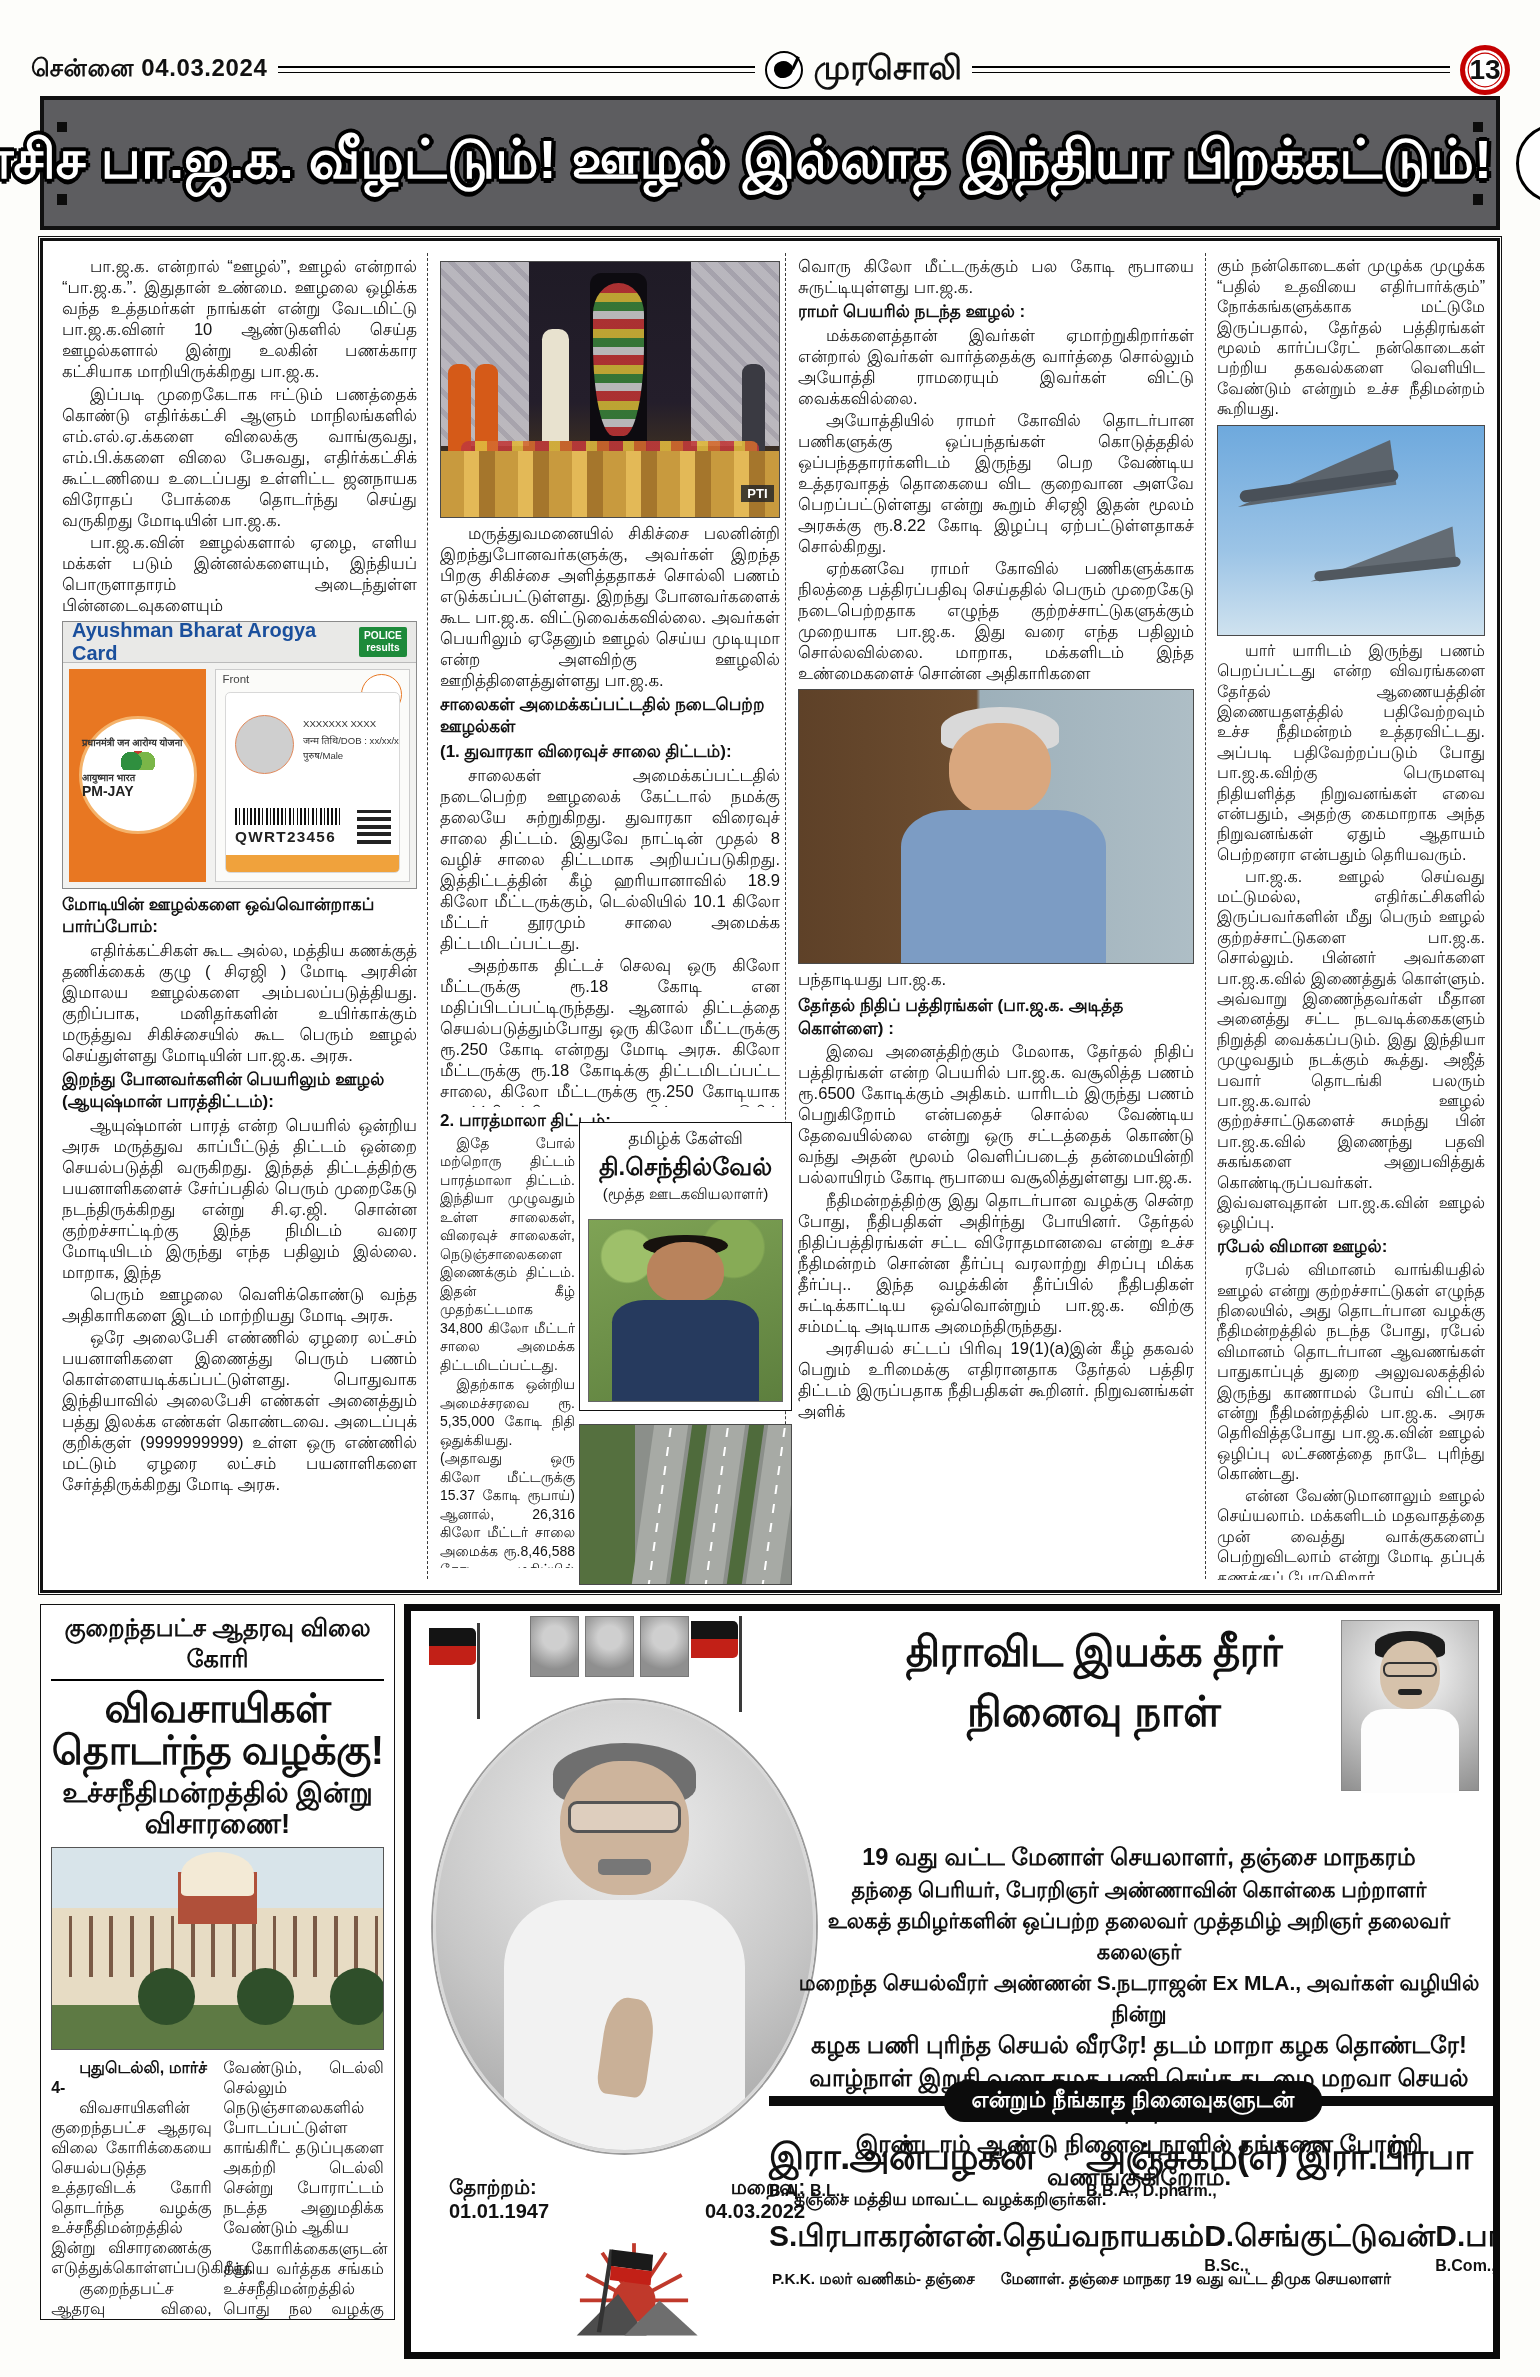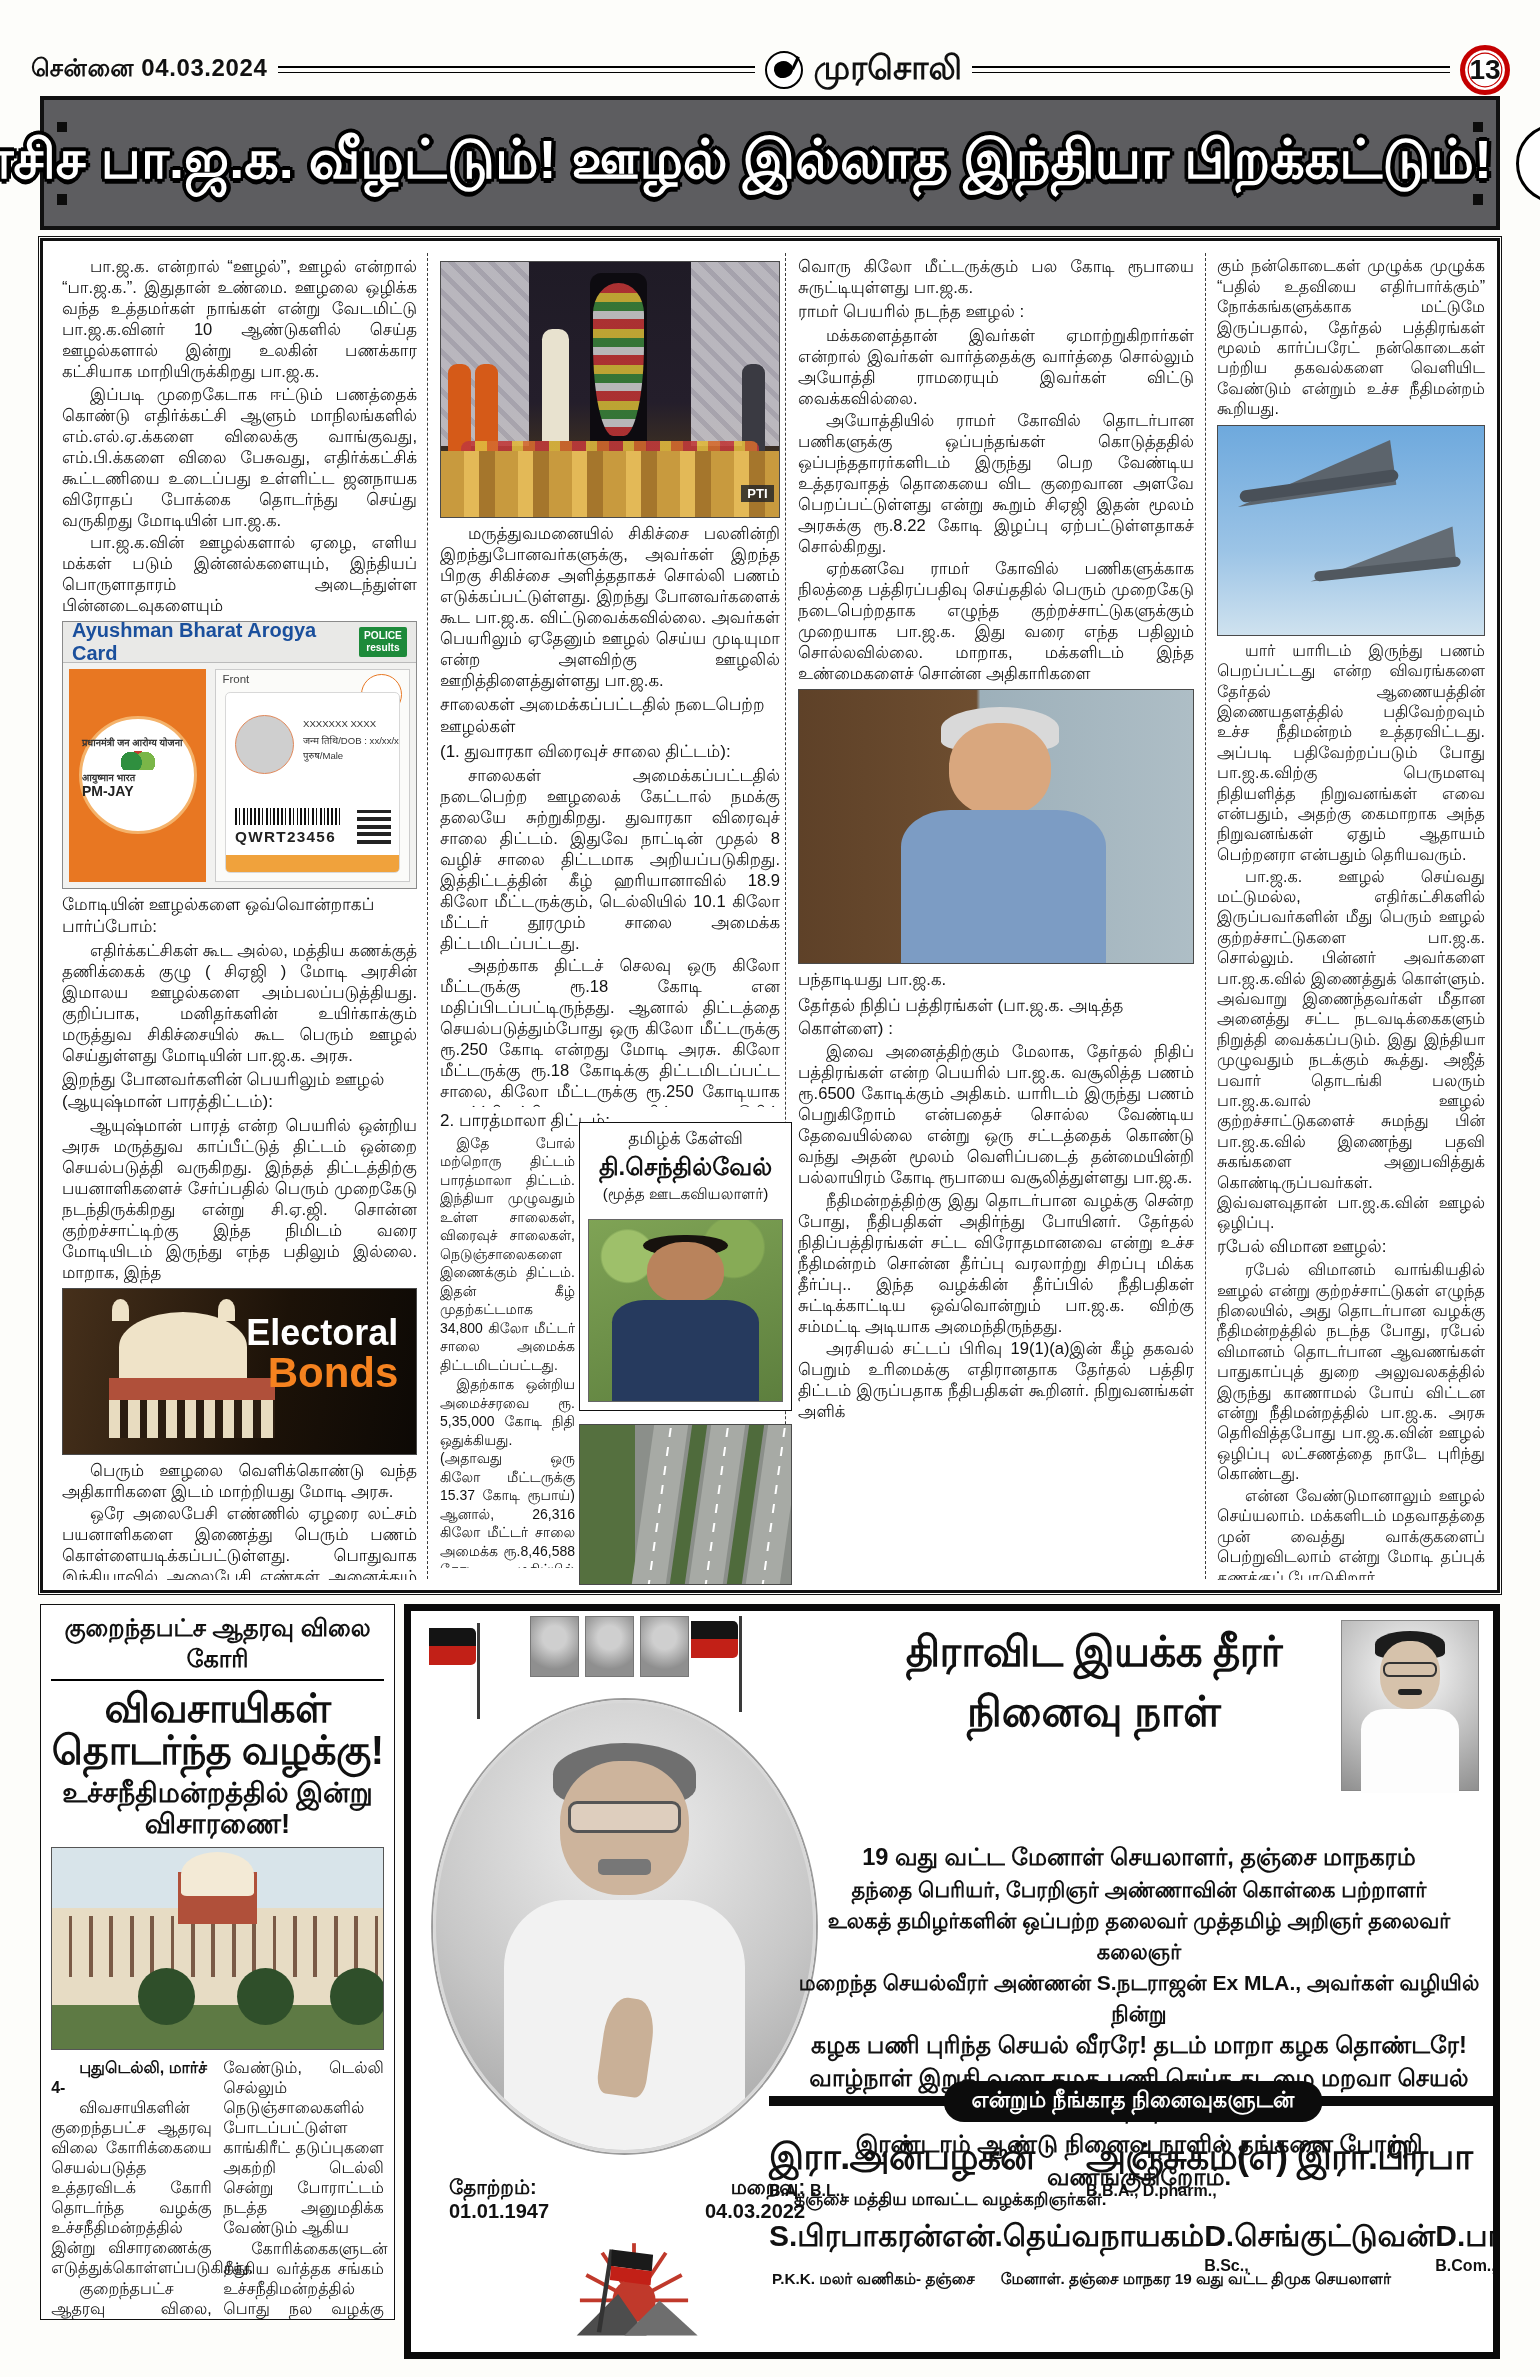--- a/index.html
+++ b/index.html
@@ -27,21 +27,21 @@
   .banner-num{width:79px;height:79px;border-radius:50%;background:#fff;border:3.8px solid #000;color:#000;
     font-size:54px;font-weight:bold;display:flex;align-items:center;justify-content:center;flex:0 0 auto;}
   .bsq{position:absolute;width:10.2px;height:10.2px;background:#0c0c0c;}
 
   
   .article{position:absolute;left:40px;top:238px;width:1460px;height:1355px;background:#fff;
            border:3.2px solid #111;outline:1.3px solid #111;outline-offset:1.9px;overflow:hidden;}
   .vsep{position:absolute;top:11.5px;bottom:11.5px;border-left:1.9px dashed #3a3a3a;z-index:0;}
   .col{position:absolute;top:15.3px;overflow:hidden;}
   .p{font-size:16.6px;line-height:21px;text-align:justify;text-indent:28px;margin:0 0 1.3px 0;}
-  .h{font-size:17px;line-height:22.4px;font-weight:normal;margin:2.6px 0 1.3px 0;}
+  .h{font-size:17px;line-height:22.4px;font-weight:bold;margin:2.6px 0 1.3px 0;}
   .cap{font-size:16.6px;line-height:22px;margin:1.3px 0 3.8px 0;}
   .small-p{font-size:14px;line-height:18.5px;text-align:justify;text-indent:16.6px;margin:0 0 1.3px 0;}
   .c4 .p{font-size:16px;line-height:20.4px;}
   .ph{position:relative;border:1.3px solid #4a4a4a;overflow:hidden;margin:5.1px 0;background:#777;}
 
   
   .temple{height:257px;background:linear-gradient(180deg,#1f1b26 0%,#241e2b 55%,#3c2f22 75%,#6b5328 100%);}
   .t-wall{position:absolute;top:0;bottom:28%;width:26%;background:
      repeating-linear-gradient(45deg,#d4d2d8 0 9px,#bdbac4 9px 14px);opacity:.85;}
   .t-deity{position:absolute;left:44%;top:4%;width:17%;height:70%;background:#0d0b10;border-radius:11.5px 11.5px 0 0;}
@@ -247,31 +247,20 @@
             <div class="ay-strip"></div>
           </div>
         </div>
       </div>
 
       <div class="h">மோடியின் ஊழல்களை ஒவ்வொன்றாகப் பார்ப்போம்:</div>
       <div class="p">எதிர்க்கட்சிகள் கூட அல்ல, மத்திய கணக்குத் தணிக்கைக் குழு ( சிஏஜி ) மோடி அரசின் இமாலய ஊழல்களை அம்பலப்படுத்தியது. குறிப்பாக, மனிதர்களின் உயிர்காக்கும் மருத்துவ சிகிச்சையில் கூட பெரும் ஊழல் செய்துள்ளது மோடியின் பா.ஜ.க. அரசு.</div>
       <div class="h">இறந்து போனவர்களின் பெயரிலும் ஊழல் (ஆயுஷ்மான் பாரத்திட்டம்):</div>
       <div class="p">ஆயுஷ்மான் பாரத் என்ற பெயரில் ஒன்றிய அரசு மருத்துவ காப்பீட்டுத் திட்டம் ஒன்றை செயல்படுத்தி வருகிறது. இந்தத் திட்டத்திற்கு பயனாளிகளைச் சேர்ப்பதில் பெரும் முறைகேடு நடந்திருக்கிறது என்று சி.ஏ.ஜி. சொன்ன குற்றச்சாட்டிற்கு இந்த நிமிடம் வரை மோடியிடம் இருந்து எந்த பதிலும் இல்லை. மாறாக, இந்த</div>
 
-      <div class="ph ebonds">
-        <div class="eb-dome"></div>
-        <div class="eb-spike" style="left:14%;"></div>
-        <div class="eb-spike" style="left:44%;"></div>
-        <div class="eb-band"></div>
-        <div class="eb-pill"></div>
-        <div class="eb-text">
-          <div class="eb-t1">Electoral</div>
-          <div class="eb-t2">Bonds</div>
-        </div>
-      </div>
 
       <div class="p">பெரும் ஊழலை வெளிக்கொண்டு வந்த அதிகாரிகளை இடம் மாற்றியது மோடி அரசு.</div>
       <div class="p">ஒரே அலைபேசி எண்ணில் ஏழரை லட்சம் பயனாளிகளை இணைத்து பெரும் பணம் கொள்ளையடிக்கப்பட்டுள்ளது. பொதுவாக இந்தியாவில் அலைபேசி எண்கள் அனைத்தும் பத்து இலக்க எண்கள் கொண்டவை. அடைப்புக் குறிக்குள் (9999999999) உள்ள ஒரு எண்ணில் மட்டும் ஏழரை லட்சம் பயனாளிகளை சேர்த்திருக்கிறது மோடி அரசு.</div>
     </div>
 
     <div class="col" style="left:397px;width:340px;height:1324px;">
       <div style="height:851px;overflow:hidden;">
         <div class="ph temple">
           <div class="t-wall" style="left:0;"></div>
           <div class="t-wall" style="right:0;"></div>

